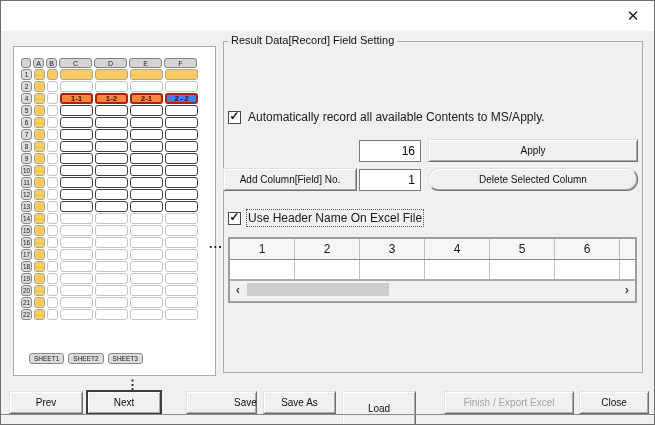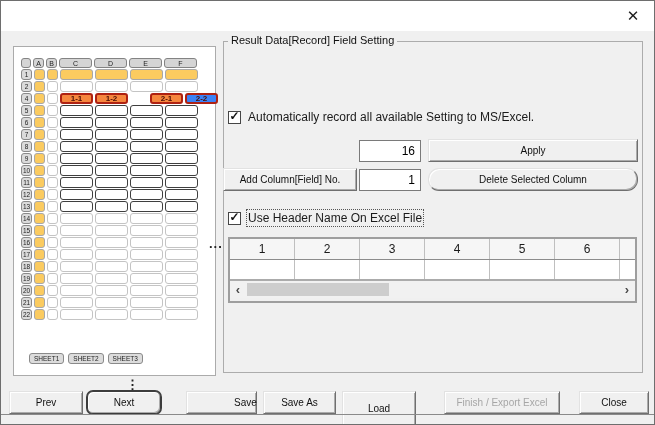--- a/index.html
+++ b/index.html
@@ -74,25 +74,25 @@
   .dcell-rest { flex:1; border-right:none; }
   .hsb { display:flex; height:17px; align-items:center; background:#F1F1F1; }
   .hsb-btn { width:16px; height:17px; display:flex; align-items:center; justify-content:center;
              font-size:13px; font-weight:bold; color:#4A4A4A; cursor:pointer; flex:none; }
   .hsb-track { flex:1; height:17px; position:relative; }
   .hsb-thumb { position:absolute; left:1px; top:2px; width:142px; height:13px;
                background:#CDCDCD; cursor:pointer; }
 
   
   .fb-prev   { left:8px;   top:390px; width:74px;  height:23px; }
-  .fb-next   { left:86px;  top:390px; width:74px;  height:23px;border-radius:6px; }
+  .fb-next   { left:86px;  top:390px; width:74px;  height:23px; }
   .fb-save   { left:185px; top:390px; width:71px;  height:23px;padding-left:48px; }
   .fb-saveas { left:262px; top:390px; width:73px;  height:23px; }
   .fb-load   { left:341px; top:390px; width:74px;  height:35px; }
-  .fb-finish { left:443px; top:390px; width:116px; height:23px; }
+  .fb-finish { left:443px; top:390px; width:130px; height:23px; }
   .fb-close  { left:578px; top:390px; width:70px;  height:23px; }
 </style>
 </head>
 <body>
 
 <div class="dialog">
 
   <div class="titlebar">
     <div class="close-btn">✕</div>
   </div>
@@ -125,22 +125,22 @@
           <div class="gcell w-col c-light"></div>
           <div class="gcell w-col c-light"></div>
           <div class="gcell w-col c-light"></div>
         </div>
         <div class="grow">
           <div class="gcell rowhead">4</div>
           <div class="gcell c-yellow w-ab" style="background: rgb(251, 203, 96);"></div>
           <div class="gcell w-ab c-light"></div>
           <div class="gcell c-field w-col" style="background: rgb(246, 134, 62); border-color: rgb(174, 33, 18);">1-1</div>
           <div class="gcell c-field w-col" style="background: rgb(246, 134, 62); border-color: rgb(174, 33, 18);">1-2</div>
-          <div class="gcell c-field w-col" style="background: rgb(246, 134, 62); border-color: rgb(174, 33, 18); margin-left: 20px;">2-1</div>
-          <div class="gcell c-field w-col" style="background: #3b82f6; border-color: rgb(174, 33, 18);">2-2</div>
+          <div class="gcell c-field w-col" style="background: rgb(246, 134, 62); border-color: rgb(174, 33, 18);">2-1</div>
+          <div class="gcell c-field w-col" style="background: #3b82f6; border-color: rgb(174, 33, 18); font-family: Liberation Mono, monospace;">2-2</div>
         </div>
         <div class="grow">
           <div class="gcell rowhead">5</div>
           <div class="gcell c-yellow w-ab" style="background: rgb(251, 203, 96);"></div>
           <div class="gcell w-ab c-light"></div>
           <div class="gcell w-col c-dark"></div>
           <div class="gcell w-col c-dark"></div>
           <div class="gcell w-col c-dark"></div>
           <div class="gcell w-col c-dark"></div>
         </div>
@@ -308,21 +308,21 @@
   </div>
 
   <div class="group">
     <div class="legend">Result Data[Record] Field Setting</div>
   </div>
 
   <div class="cb" style="left:227px; top:109px;">
     <span class="cb-box">
       <span class="cb-check">✓</span>
     </span>
-    <span>Automatically record all available Setting to MS/Excel.</span>
+    <span>Automatically record all available Contents to MS/Apply.</span>
   </div>
 
   <input class="num-input" style="left: 358px; top: 139px; width: 62px; height: 22px;" value="16">
   <button class="btn3d" style="left:427px; top:138px; width:210px; height:23px;">Apply</button>
 
   <button class="btn3d" style="left:222px; top:167px; width:134px; height:23px;">Add Column[Field] No.</button>
   <input class="num-input" style="left: 358px; top: 168px; width: 62px; height: 22px;" value="1">
   <button class="btn3d" style="left:427px; top:167px; width:210px; height:23px;border-radius:11px;">Delete Selected Column</button>
 
   <div class="cb" style="left:227px; top:210px;">

